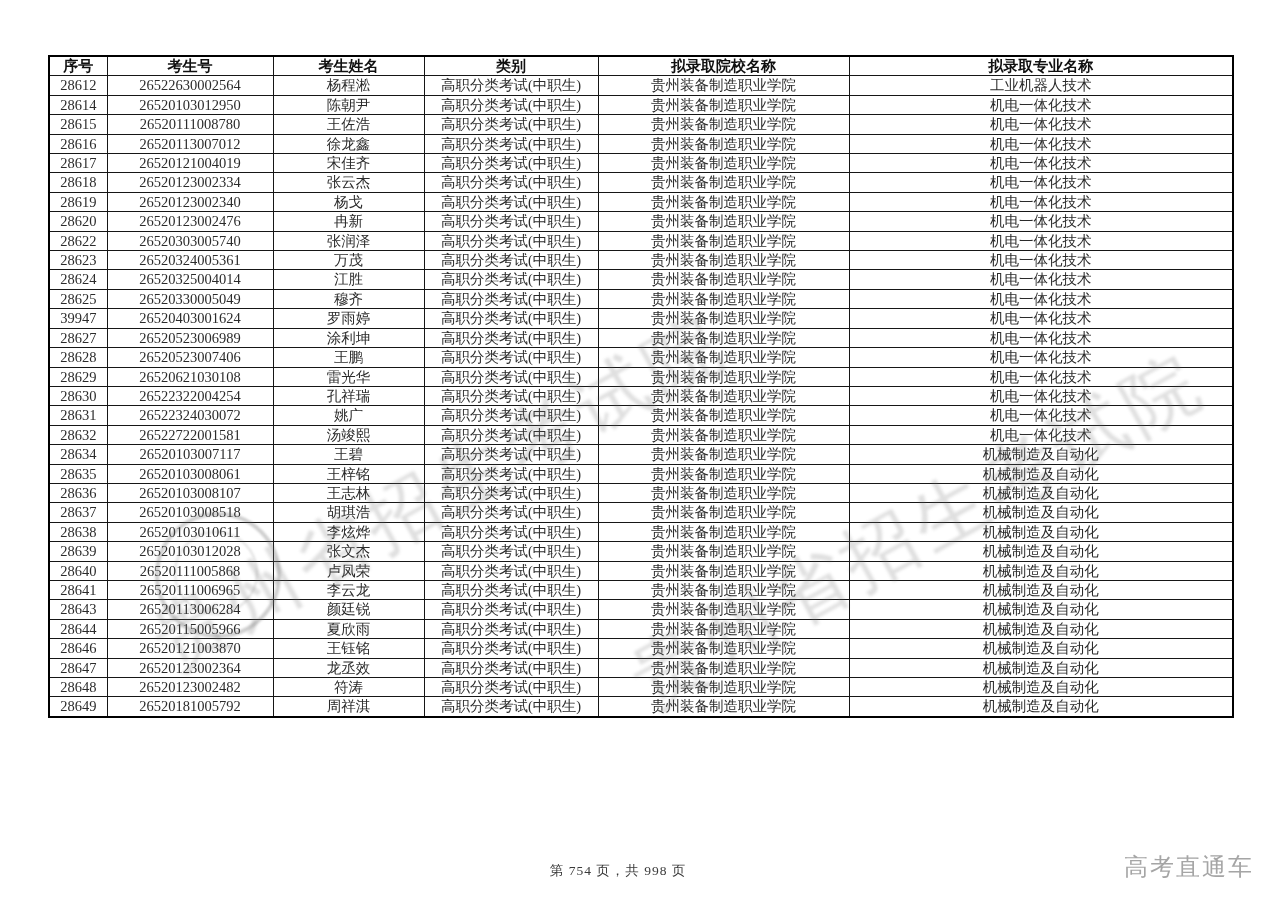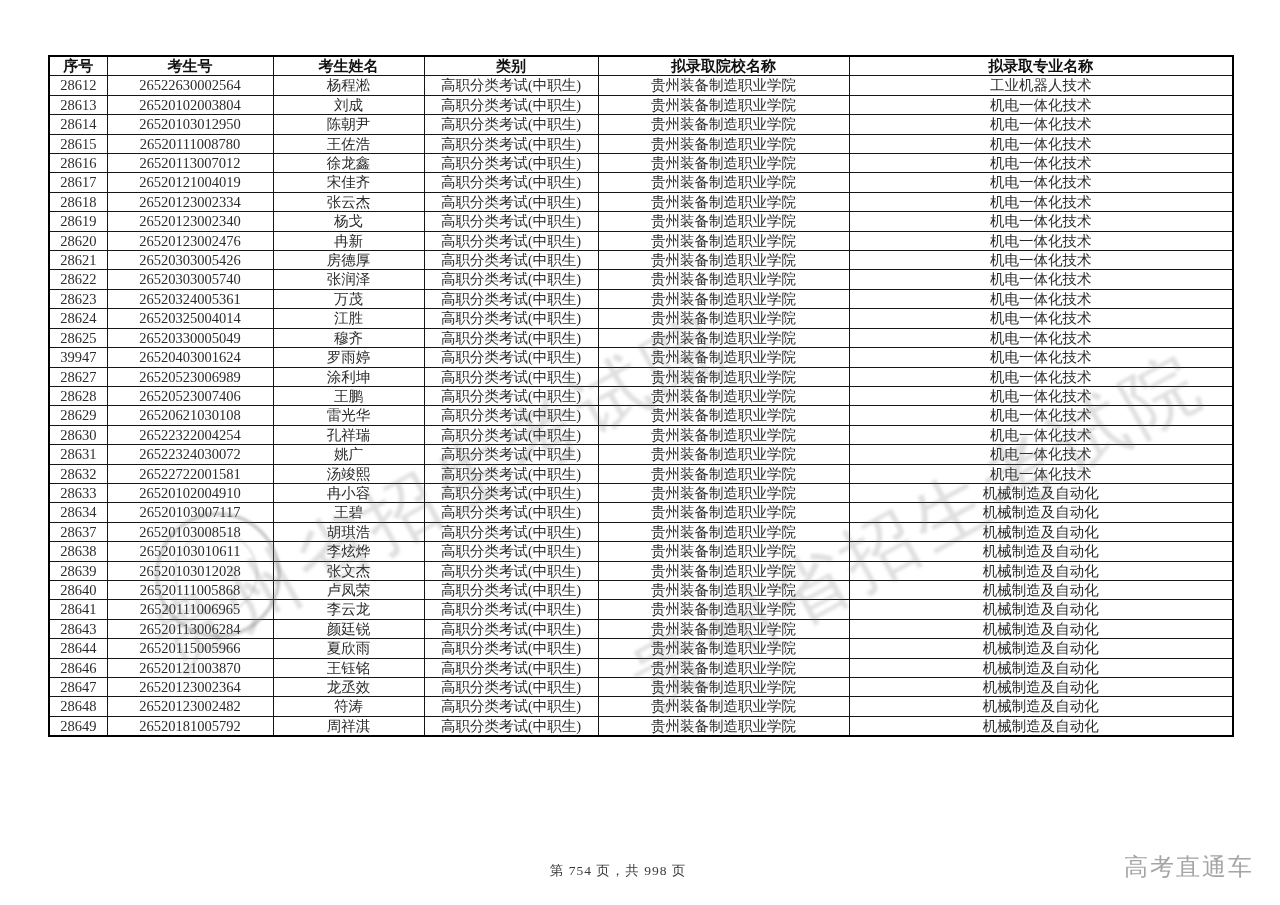--- a/index.html
+++ b/index.html
@@ -96,28 +96,20 @@
     <tbody id="table-body">
         <tr>
           <td>28612</td>
           <td>26522630002564</td>
           <td>杨程淞</td>
           <td>高职分类考试(中职生)</td>
           <td>贵州装备制造职业学院</td>
           <td>工业机器人技术</td>
         </tr>
         <tr>
-          <td>28613</td>
-          <td>26520102003804</td>
-          <td>刘成</td>
-          <td>高职分类考试(中职生)</td>
-          <td>贵州装备制造职业学院</td>
-          <td>机电一体化技术</td>
-        </tr>
-        <tr>
           <td>28614</td>
           <td>26520103012950</td>
           <td>陈朝尹</td>
           <td>高职分类考试(中职生)</td>
           <td>贵州装备制造职业学院</td>
           <td>机电一体化技术</td>
         </tr>
         <tr>
           <td>28615</td>
           <td>26520111008780</td>
@@ -160,28 +152,20 @@
         </tr>
         <tr>
           <td>28620</td>
           <td>26520123002476</td>
           <td>冉新</td>
           <td>高职分类考试(中职生)</td>
           <td>贵州装备制造职业学院</td>
           <td>机电一体化技术</td>
         </tr>
         <tr>
-          <td>28621</td>
-          <td>26520303005426</td>
-          <td>房德厚</td>
-          <td>高职分类考试(中职生)</td>
-          <td>贵州装备制造职业学院</td>
-          <td>机电一体化技术</td>
-        </tr>
-        <tr>
           <td>28622</td>
           <td>26520303005740</td>
           <td>张润泽</td>
           <td>高职分类考试(中职生)</td>
           <td>贵州装备制造职业学院</td>
           <td>机电一体化技术</td>
         </tr>
         <tr>
           <td>28623</td>
           <td>26520324005361</td>
@@ -256,31 +240,39 @@
         </tr>
         <tr>
           <td>28632</td>
           <td>26522722001581</td>
           <td>汤竣熙</td>
           <td>高职分类考试(中职生)</td>
           <td>贵州装备制造职业学院</td>
           <td>机电一体化技术</td>
         </tr>
         <tr>
-          <td>28633</td>
-          <td>26520102004910</td>
-          <td>冉小容</td>
-          <td>高职分类考试(中职生)</td>
-          <td>贵州装备制造职业学院</td>
-          <td>机械制造及自动化</td>
-        </tr>
-        <tr>
           <td>28634</td>
           <td>26520103007117</td>
           <td>王碧</td>
+          <td>高职分类考试(中职生)</td>
+          <td>贵州装备制造职业学院</td>
+          <td>机械制造及自动化</td>
+        </tr>
+        <tr>
+          <td>28635</td>
+          <td>26520103008061</td>
+          <td>王梓铭</td>
+          <td>高职分类考试(中职生)</td>
+          <td>贵州装备制造职业学院</td>
+          <td>机械制造及自动化</td>
+        </tr>
+        <tr>
+          <td>28636</td>
+          <td>26520103008107</td>
+          <td>王志林</td>
           <td>高职分类考试(中职生)</td>
           <td>贵州装备制造职业学院</td>
           <td>机械制造及自动化</td>
         </tr>
         <tr>
           <td>28637</td>
           <td>26520103008518</td>
           <td>胡琪浩</td>
           <td>高职分类考试(中职生)</td>
           <td>贵州装备制造职业学院</td>

